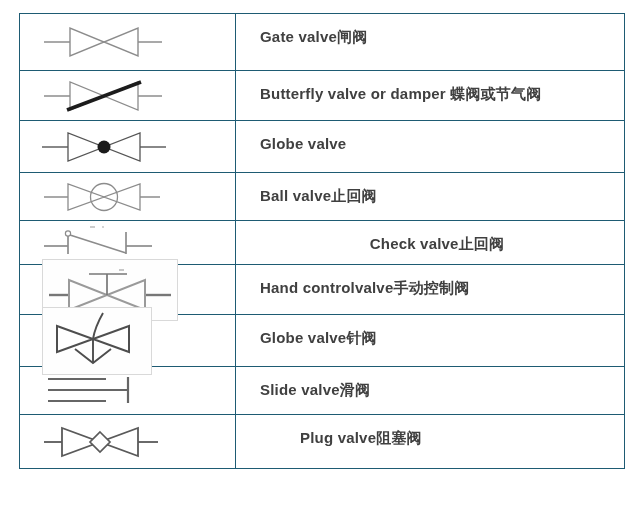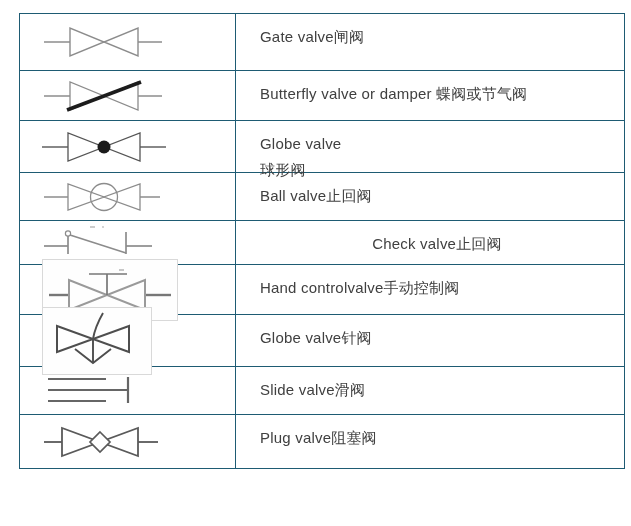--- a/index.html
+++ b/index.html
@@ -1,21 +1,21 @@
 <!DOCTYPE html>
 <html style="--bd: #1e5b73;"><head>
 <meta charset="utf-8">
 <style>
   html,body{margin:0;padding:0;background:#ffffff;}
   .page{position:relative;width:631px;height:526px;background:#ffffff;overflow:hidden;
-        font-family:"Liberation Sans",sans-serif;}
+        font-family:"Liberation Sans",sans-serif;font-weight:bold;}
   .valve-table{position:absolute;left:19px;top:13px;width:606px;
         border:1px solid var(--bd);box-sizing:border-box;background:#fff;}
   .trow{display:flex;box-sizing:border-box;border-bottom:1px solid var(--bd);}
-  .trow:last-child{border-bottom:none;}
+  .trow:last-child{border-bottom:none;gap:40px;}
   .sym-cell{width:216px;box-sizing:border-box;border-right:1px solid var(--bd);
         display:flex;align-items:center;padding-left:22px;}
   .lbl-cell{flex:1;box-sizing:border-box;padding:10px 10px 0 24px;
         font-size:15px;line-height:26px;color:#404040;letter-spacing:.2px;}
   .boxed{border:1px solid #d9d9d9;background:#fefefe;padding:2px 4px;display:flex;align-items:center;}
   svg{display:block;}
 </style>
 </head>
 <body>
 
@@ -53,21 +53,20 @@
           <svg width="126" height="44" viewBox="0 0 126 44">
             <line x1="0" y1="22" x2="26" y2="22" stroke="#555" stroke-width="1.4"></line>
             <line x1="98" y1="22" x2="124" y2="22" stroke="#555" stroke-width="1.4"></line>
             <polygon points="26,8 26,36 62,22" fill="none" stroke="#555" stroke-width="1.3"></polygon>
             <polygon points="98,8 98,36 62,22" fill="none" stroke="#555" stroke-width="1.3"></polygon>
             <circle cx="62" cy="22" r="6.5" fill="#1b1b1b"></circle>
           </svg>
         </div>
         <div class="lbl-cell">
           <div>Globe valve</div>
-          <div>球形阀</div>
         </div>
       </div>
       <div class="trow" style="height: 48px;">
         <div class="sym-cell">
           <svg width="120" height="44" viewBox="0 0 120 44">
             <line x1="2" y1="22" x2="26" y2="22" stroke="#8c8c8c" stroke-width="1.5"></line>
             <line x1="98" y1="22" x2="118" y2="22" stroke="#8c8c8c" stroke-width="1.5"></line>
             <polygon points="26,9 26,35 62,22" fill="none" stroke="#8c8c8c" stroke-width="1.3"></polygon>
             <polygon points="98,9 98,35 62,22" fill="none" stroke="#8c8c8c" stroke-width="1.3"></polygon>
             <circle cx="62" cy="22" r="13.5" fill="none" stroke="#8c8c8c" stroke-width="1.3"></circle>

